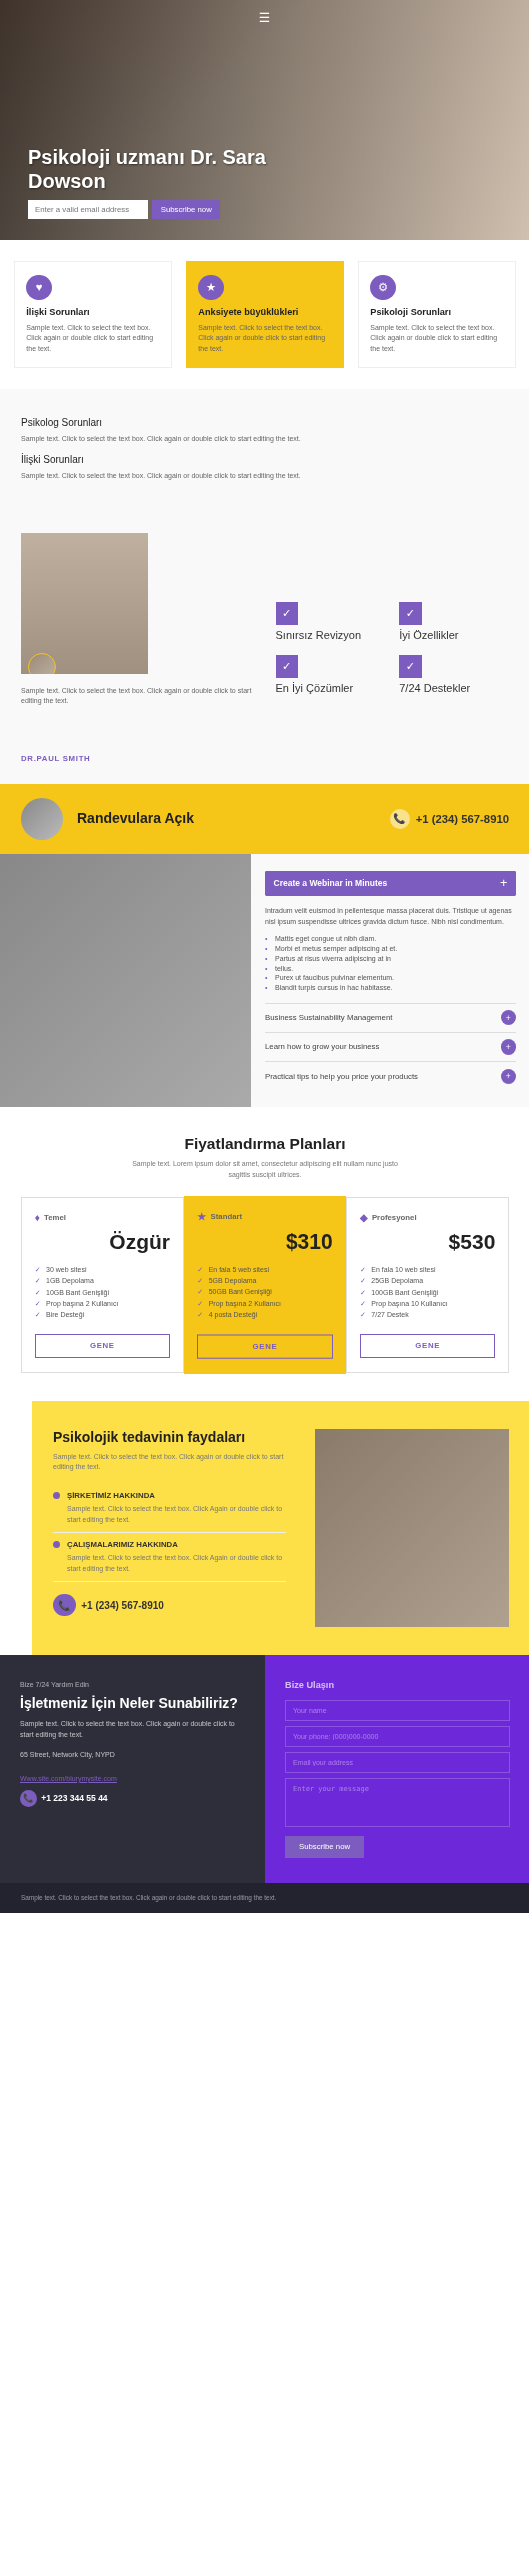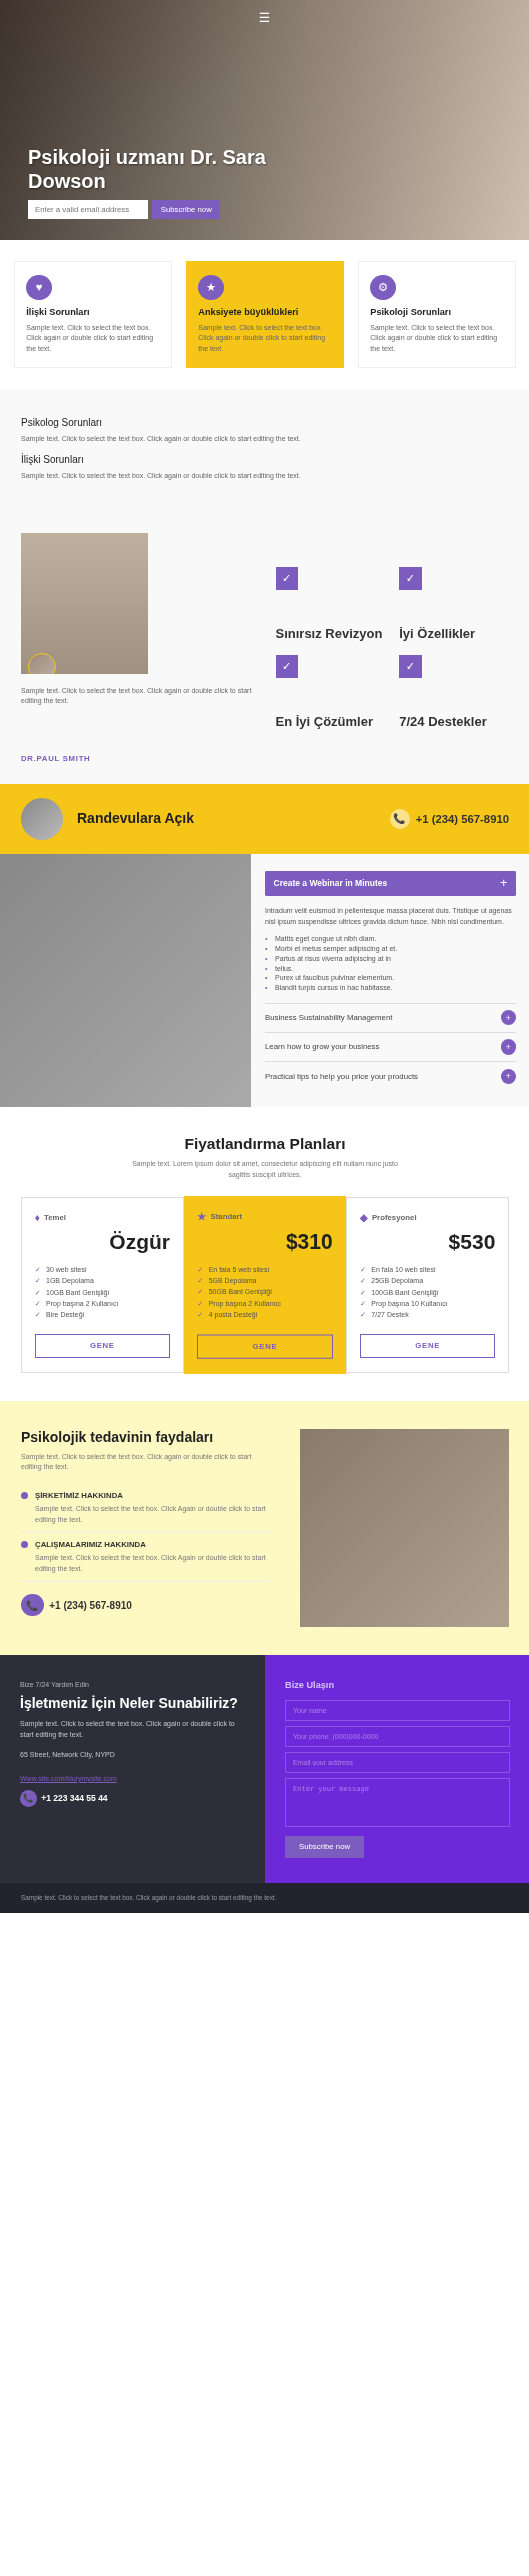--- a/index.html
+++ b/index.html
@@ -213,24 +213,23 @@
       gap: 4.2px;
     }
     .check-box {
       width: 22.6px; height: 22.6px;
       background: #7c5cbf;
       display: flex; align-items: center; justify-content: center;
       color: #fff;
       font-size: 11.3px;
     }
     .check-item span {
-      font-size: 13px;
-      font-weight: 700;
+      font-size: 11px;
+      font-weight: 400;
       color: #333;
-      margin-top: 32px;
     }
 
     
     .cta-banner {
       background: #f5c518;
       display: flex;
       align-items: center;
       padding: 14px 21px;
       gap: 14px;
     }
@@ -428,21 +427,22 @@
       text-align: center;
       text-transform: uppercase;
       letter-spacing: 0.7px;
     }
 
     
     .benefits-section {
       display: flex;
       padding: 28px 21px;
       gap: 29px;
-      background: #fef9c3;
+      background: #fde047;
+      margin-left: 32px;
     }
     .benefits-left { flex: 1.2; }
     .benefits-right {
       flex: 1;
       position: relative;
     }
     .benefits-img {
       width: 100%; height: 198px;
       background: linear-gradient(135deg, #8a7a6a 0%, #b0a090 100%);
     }

